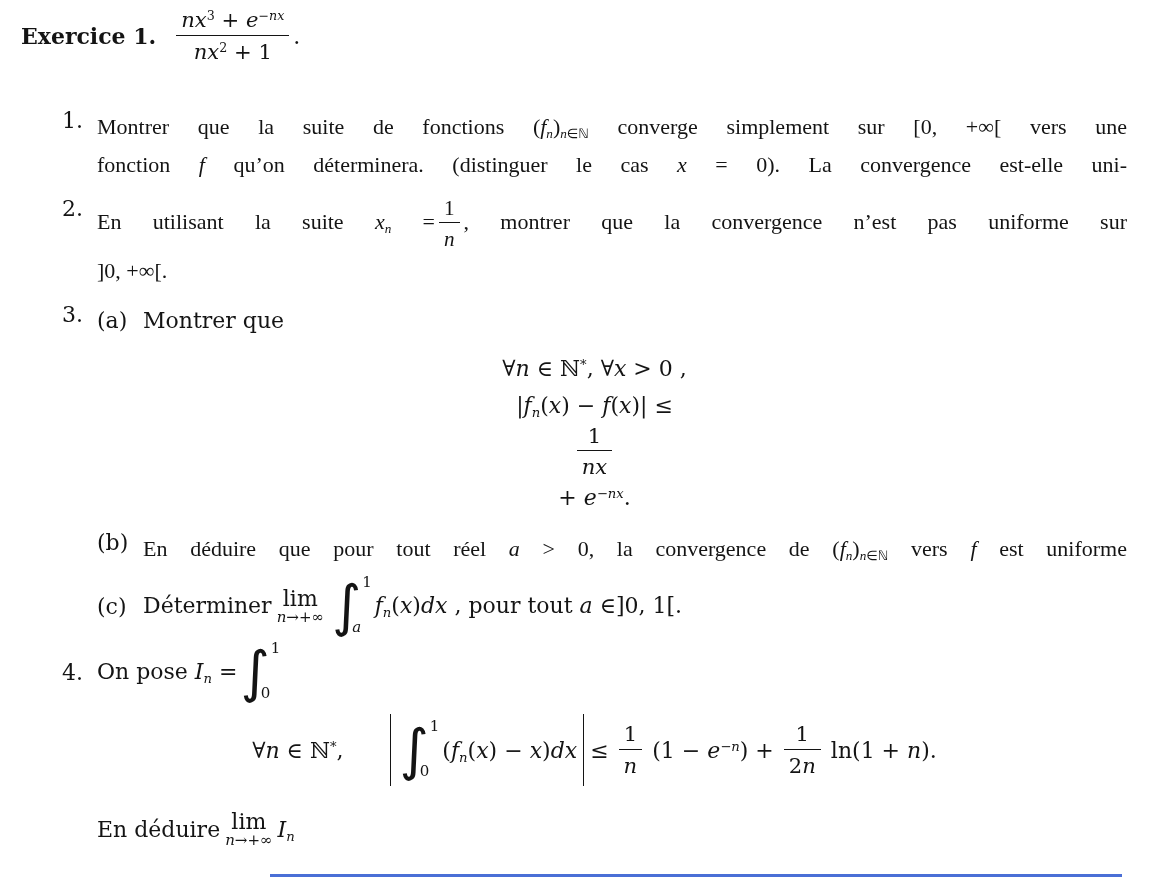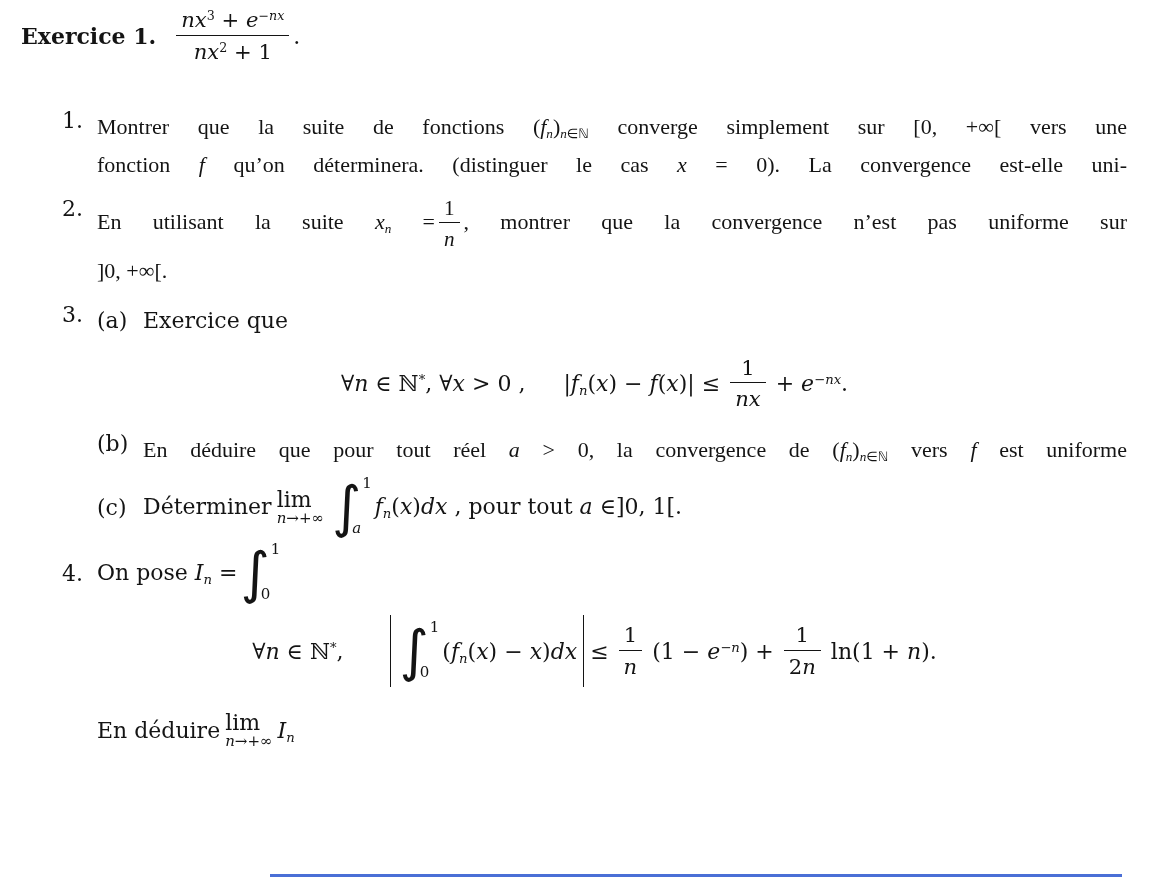--- a/index.html
+++ b/index.html
@@ -25,21 +25,21 @@
   .frac .den{display:block;border-top:1.5px solid currentColor;padding:4px 5px 0;}
 
   
   .bigint{display:inline-flex;align-items:center;vertical-align:middle;margin:0 3px;}
   .int-glyph{font-size:56px;line-height:1;font-family:"DejaVu Sans","DejaVu Serif",sans-serif;}
   .int-lims{display:inline-flex;flex-direction:column;justify-content:space-between;height:64px;font-size:15px;line-height:1;}
   .int-up{margin:1px 0 0 1px;}
   .int-low{margin:0 0 3px -9px;}
 
   
-  .lim{display:inline-block;text-align:left;vertical-align:middle;line-height:1.05;margin:0 5px;}
+  .lim{display:inline-block;text-align:center;vertical-align:middle;line-height:1.05;margin:0 5px;}
   .lim-top{display:block;}
   .lim-sub{display:block;font-size:15px;}
 
   
   .items{margin:0 46px 0 62px;}
   .item{display:flex;margin-top:14px;}
   .inum{width:35px;flex:none;}
   .ibody{flex:1;line-height:38px;}
   .pline{line-height:38px;font-family:Liberation Serif, serif;}
   .jline{text-align:justify;text-align-last:justify;-moz-text-align-last:justify;}
@@ -90,26 +90,26 @@
         <div class="pline jline"><span>En utilisant la suite <i>x</i><sub><i>n</i></sub> =</span><span class="frac"><span class="num">1</span><span class="den"><i>n</i></span></span><span>, montrer que la convergence n’est pas uniforme sur</span></div>
         <div class="pline lline">]0, +∞[.</div>
       </div>
     </div>
 
     <div class="item" style="margin-top:12px;">
       <div class="inum">3.</div>
       <div class="ibody">
         <div class="inlinerow">
           <span class="slabel">(a)</span>
-          <span>Exercice que</span>
+          <span>Montrer que</span>
         </div>
       </div>
     </div>
 
-    <div class="displayeq" style="margin:16px 0 10px;">
+    <div class="displayeq" style="margin:16px 0 10px;flex-direction:column;">
       <span>∀<i>n</i> ∈ ℕ<sup>*</sup>, ∀<i>x</i> &gt; 0 ,</span>
       <span class="sp26"></span>
       <span>|<i>f</i><sub><i>n</i></sub>(<i>x</i>) − <i>f</i>(<i>x</i>)| ≤</span>
       <span class="frac">
         <span class="num">1</span>
         <span class="den"><i>nx</i></span>
       </span>
       <span>+ <i>e</i><sup>−<i>nx</i></sup>.</span>
     </div>
 

